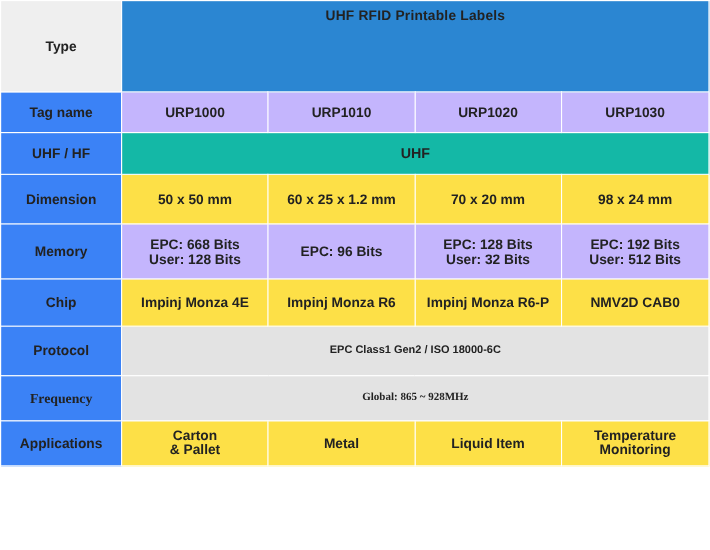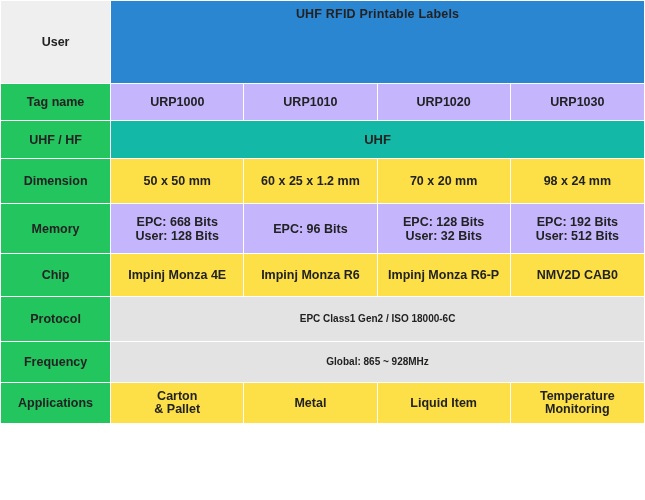--- a/index.html
+++ b/index.html
@@ -49,21 +49,21 @@
   .type-cell {
     background: #efefef;
     font-size: 15px;
     font-weight: bold;
     color: #222222;
     height: 82px;
   }
 
   
   .lbl {
-    background: #22c55e;
+    background: #3b82f6;
     font-weight: bold;
     font-size: 12.5px;
     color: #222222;
     line-height: 14px;
     padding: 4px 2px;
   }
   .lbl.two-line { line-height: 13px; }
 
   
   .val {
@@ -87,40 +87,40 @@
     background: #c4b5fd;
     font-weight: bold;
   }
   .row-tagname td { height: 36px; }
   .row-uhfhf td { height: 37px; }
   .row-dimension td { height: 44px; }
   .row-memory td { height: 49px; }
   .row-chip td { height: 42px; }
   .row-protocol td { height: 44px; }
   .row-temp td { height: 46px; }
-  .row-freq td { height: 40px; }
+  .row-freq td { height: 40px; font-family: Liberation Serif, serif; }
   .row-app td { height: 40px; }
 
   .val .sub { display: block; }
   .app-txt { line-height: 13px; font-size: 12.5px; font-weight: bold; }
 </style>
 </head>
 <body>
 
 <table class="spec">
   <colgroup>
     <col class="c-label">
     <col class="c-prod">
     <col class="c-prod">
     <col class="c-prod">
     <col class="c-prod2">
   </colgroup>
   <tbody>
     <tr>
-      <td class="type-cell">User</td>
+      <td class="type-cell">Type</td>
       <td class="banner-cell" colspan="4" style="background: rgb(43, 134, 210);">
         <span class="banner-inner">UHF RFID Printable Labels</span>
       </td>
     </tr>
 
     <tr class="row-tagname">
       <td class="lbl">Tag name</td>
       <td class="val tint">URP1000</td>
       <td class="val tint">URP1010</td>
       <td class="val tint">URP1020</td>

